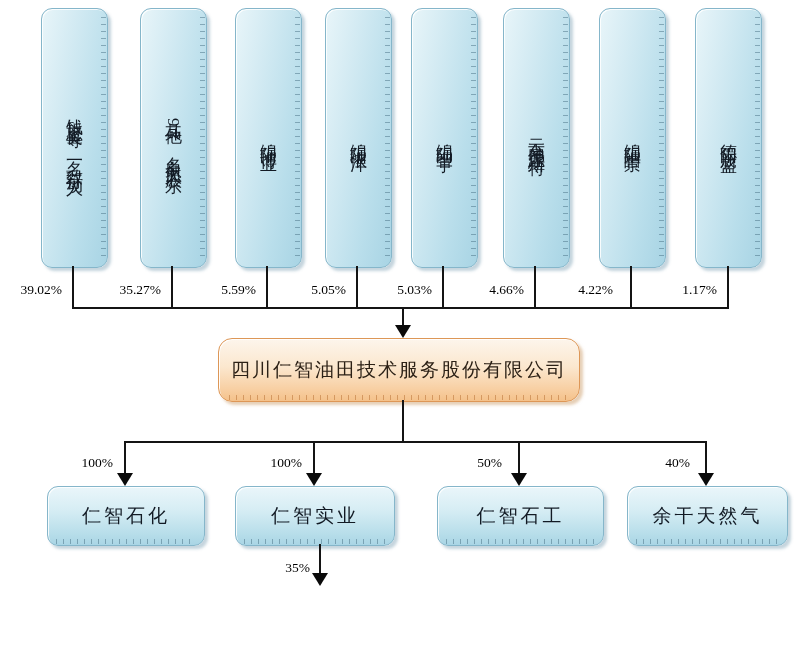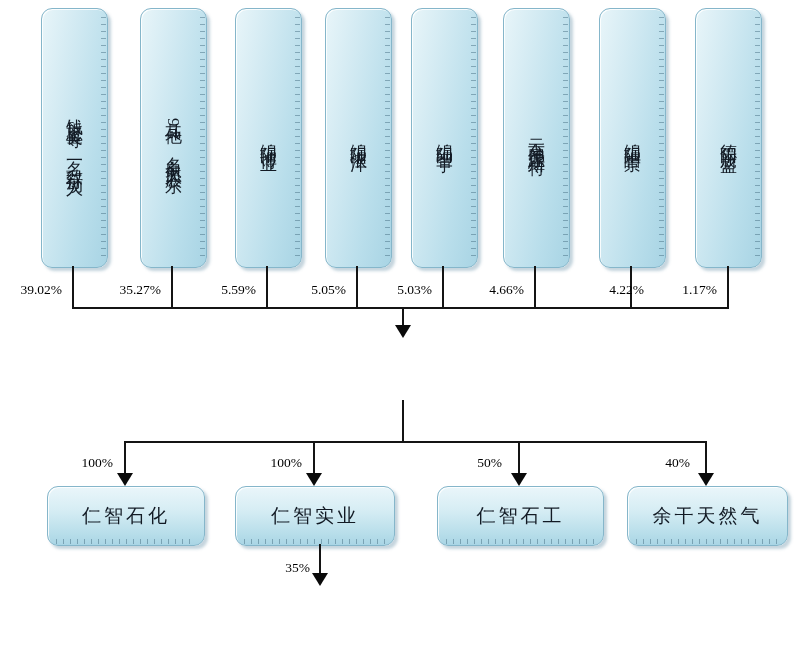--- a/index.html
+++ b/index.html
@@ -110,27 +110,30 @@
   <div class="line" style="left:534px;top:266px;width:2px;height:42px;"></div>
   <div class="line" style="left:630px;top:266px;width:2px;height:42px;"></div>
   <div class="line" style="left:727px;top:266px;width:2px;height:42px;"></div>
 
   <div class="pct" style="left:-10px;top:282px;">39.02%</div>
   <div class="pct" style="left:89px; top:282px;">35.27%</div>
   <div class="pct" style="left:184px;top:282px;">5.59%</div>
   <div class="pct" style="left:274px;top:282px;">5.05%</div>
   <div class="pct" style="left:360px;top:282px;">5.03%</div>
   <div class="pct" style="left:452px;top:282px;">4.66%</div>
-  <div class="pct" style="left:572px;top:282px;">4.22%</div>
+  <div class="pct" style="left:541px;top:282px;">4.22%</div>
   <div class="pct" style="left:645px;top:282px;">1.17%</div>
 
   <div class="line" style="left:72px;top:307px;width:657px;height:2px;"></div>
   <div class="line" style="left:402px;top:309px;width:2px;height:17px;"></div>
   <div class="arrowhead" style="left:395px;top:325px;"></div>
 
+  <div class="obox">
+    <span class="otext">四川仁智油田技术服务股份有限公司</span>
+  </div>
 
   <div class="line" style="left:402px;top:400px;width:2px;height:42px;"></div>
   <div class="line" style="left:124px;top:441px;width:583px;height:2px;"></div>
 
   <div class="line" style="left:124px;top:442px;width:2px;height:32px;"></div>
   <div class="arrowhead" style="left:117px;top:473px;"></div>
   <div class="line" style="left:313px;top:442px;width:2px;height:32px;"></div>
   <div class="arrowhead" style="left:306px;top:473px;"></div>
   <div class="line" style="left:518px;top:442px;width:2px;height:32px;"></div>
   <div class="arrowhead" style="left:511px;top:473px;"></div>

